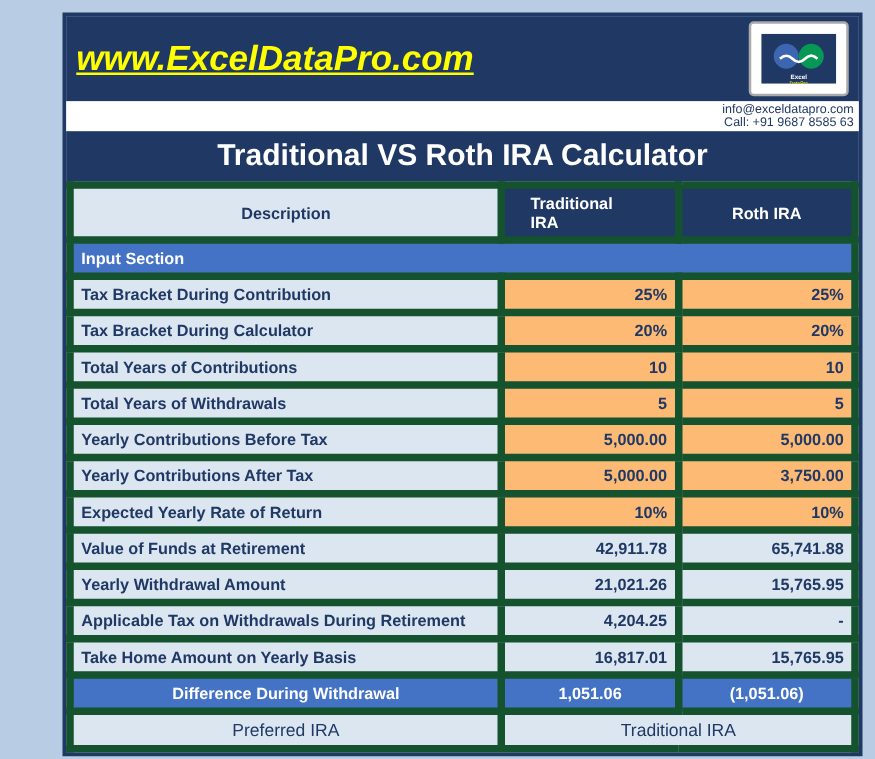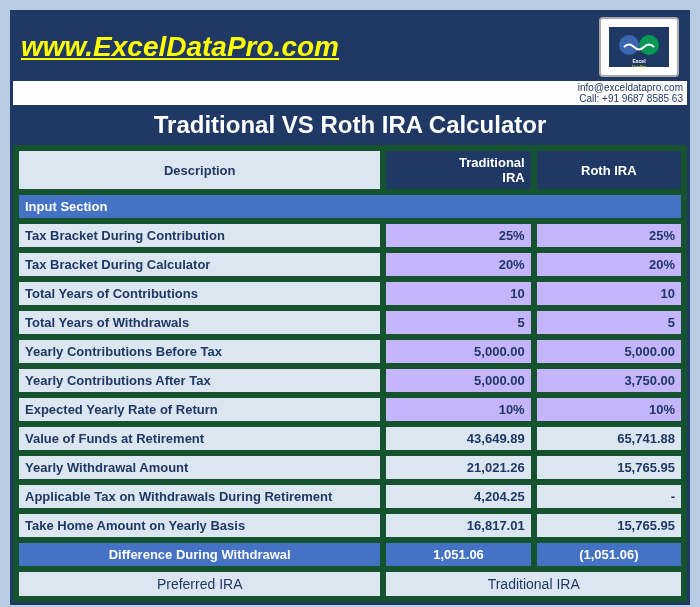--- a/index.html
+++ b/index.html
@@ -6,20 +6,21 @@
     body {
       font-family: Arial, sans-serif;
       background: #b8cce4;
       width: 700px;
       min-height: 607px;
       padding: 10px;
     }
     .outer-wrapper {
       background: #b8cce4;
       border: 3px solid #1f3864;
+      margin-left: 40px;
     }
     .header-row {
       display: flex;
       align-items: center;
       background: #1f3864;
       padding: 4px 8px;
     }
     .site-title {
       flex: 1;
       font-size: 28px;
@@ -71,21 +72,21 @@
     .col-desc {
       width: 55%;
       background: #dce6f1;
       font-weight: bold;
       color: #1f3864;
     }
     .col-trad {
       width: 22.5%;
       background: #1f3864;
       color: white;
-      text-align: right;
+      text-align: left;
       font-weight: bold;
       padding-left: 20px;
     }
     .col-roth {
       width: 22.5%;
       background: #1f3864;
       color: white;
       text-align: center;
       font-weight: bold;
     }
@@ -95,21 +96,21 @@
       text-align: left;
       font-weight: bold;
       font-size: 13px;
     }
     .data-row td.col-desc {
       background: #dce6f1;
       font-weight: bold;
       color: #1f3864;
     }
     .data-row td.value {
-      background: #c4b5fd;
+      background: #fdba74;
       text-align: right;
       color: #1f3864;
       font-weight: bold;
     }
     .output-row td.col-desc {
       background: #dce6f1;
       font-weight: bold;
       color: #1f3864;
     }
     .output-row td.value {
@@ -208,21 +209,21 @@
       <td class="value">5,000.00</td>
       <td class="value">3,750.00</td>
     </tr>
         <tr class="data-row">
       <td class="col-desc">Expected Yearly Rate of Return</td>
       <td class="value">10%</td>
       <td class="value">10%</td>
     </tr>
         <tr class="output-row">
       <td class="col-desc">Value of Funds at Retirement</td>
-      <td class="value">43,649.89</td>
+      <td class="value">42,911.78</td>
       <td class="value">65,741.88</td>
     </tr>
         <tr class="output-row">
       <td class="col-desc">Yearly Withdrawal Amount</td>
       <td class="value">21,021.26</td>
       <td class="value">15,765.95</td>
     </tr>
         <tr class="output-row">
       <td class="col-desc">Applicable Tax on Withdrawals During Retirement</td>
       <td class="value">4,204.25</td>

